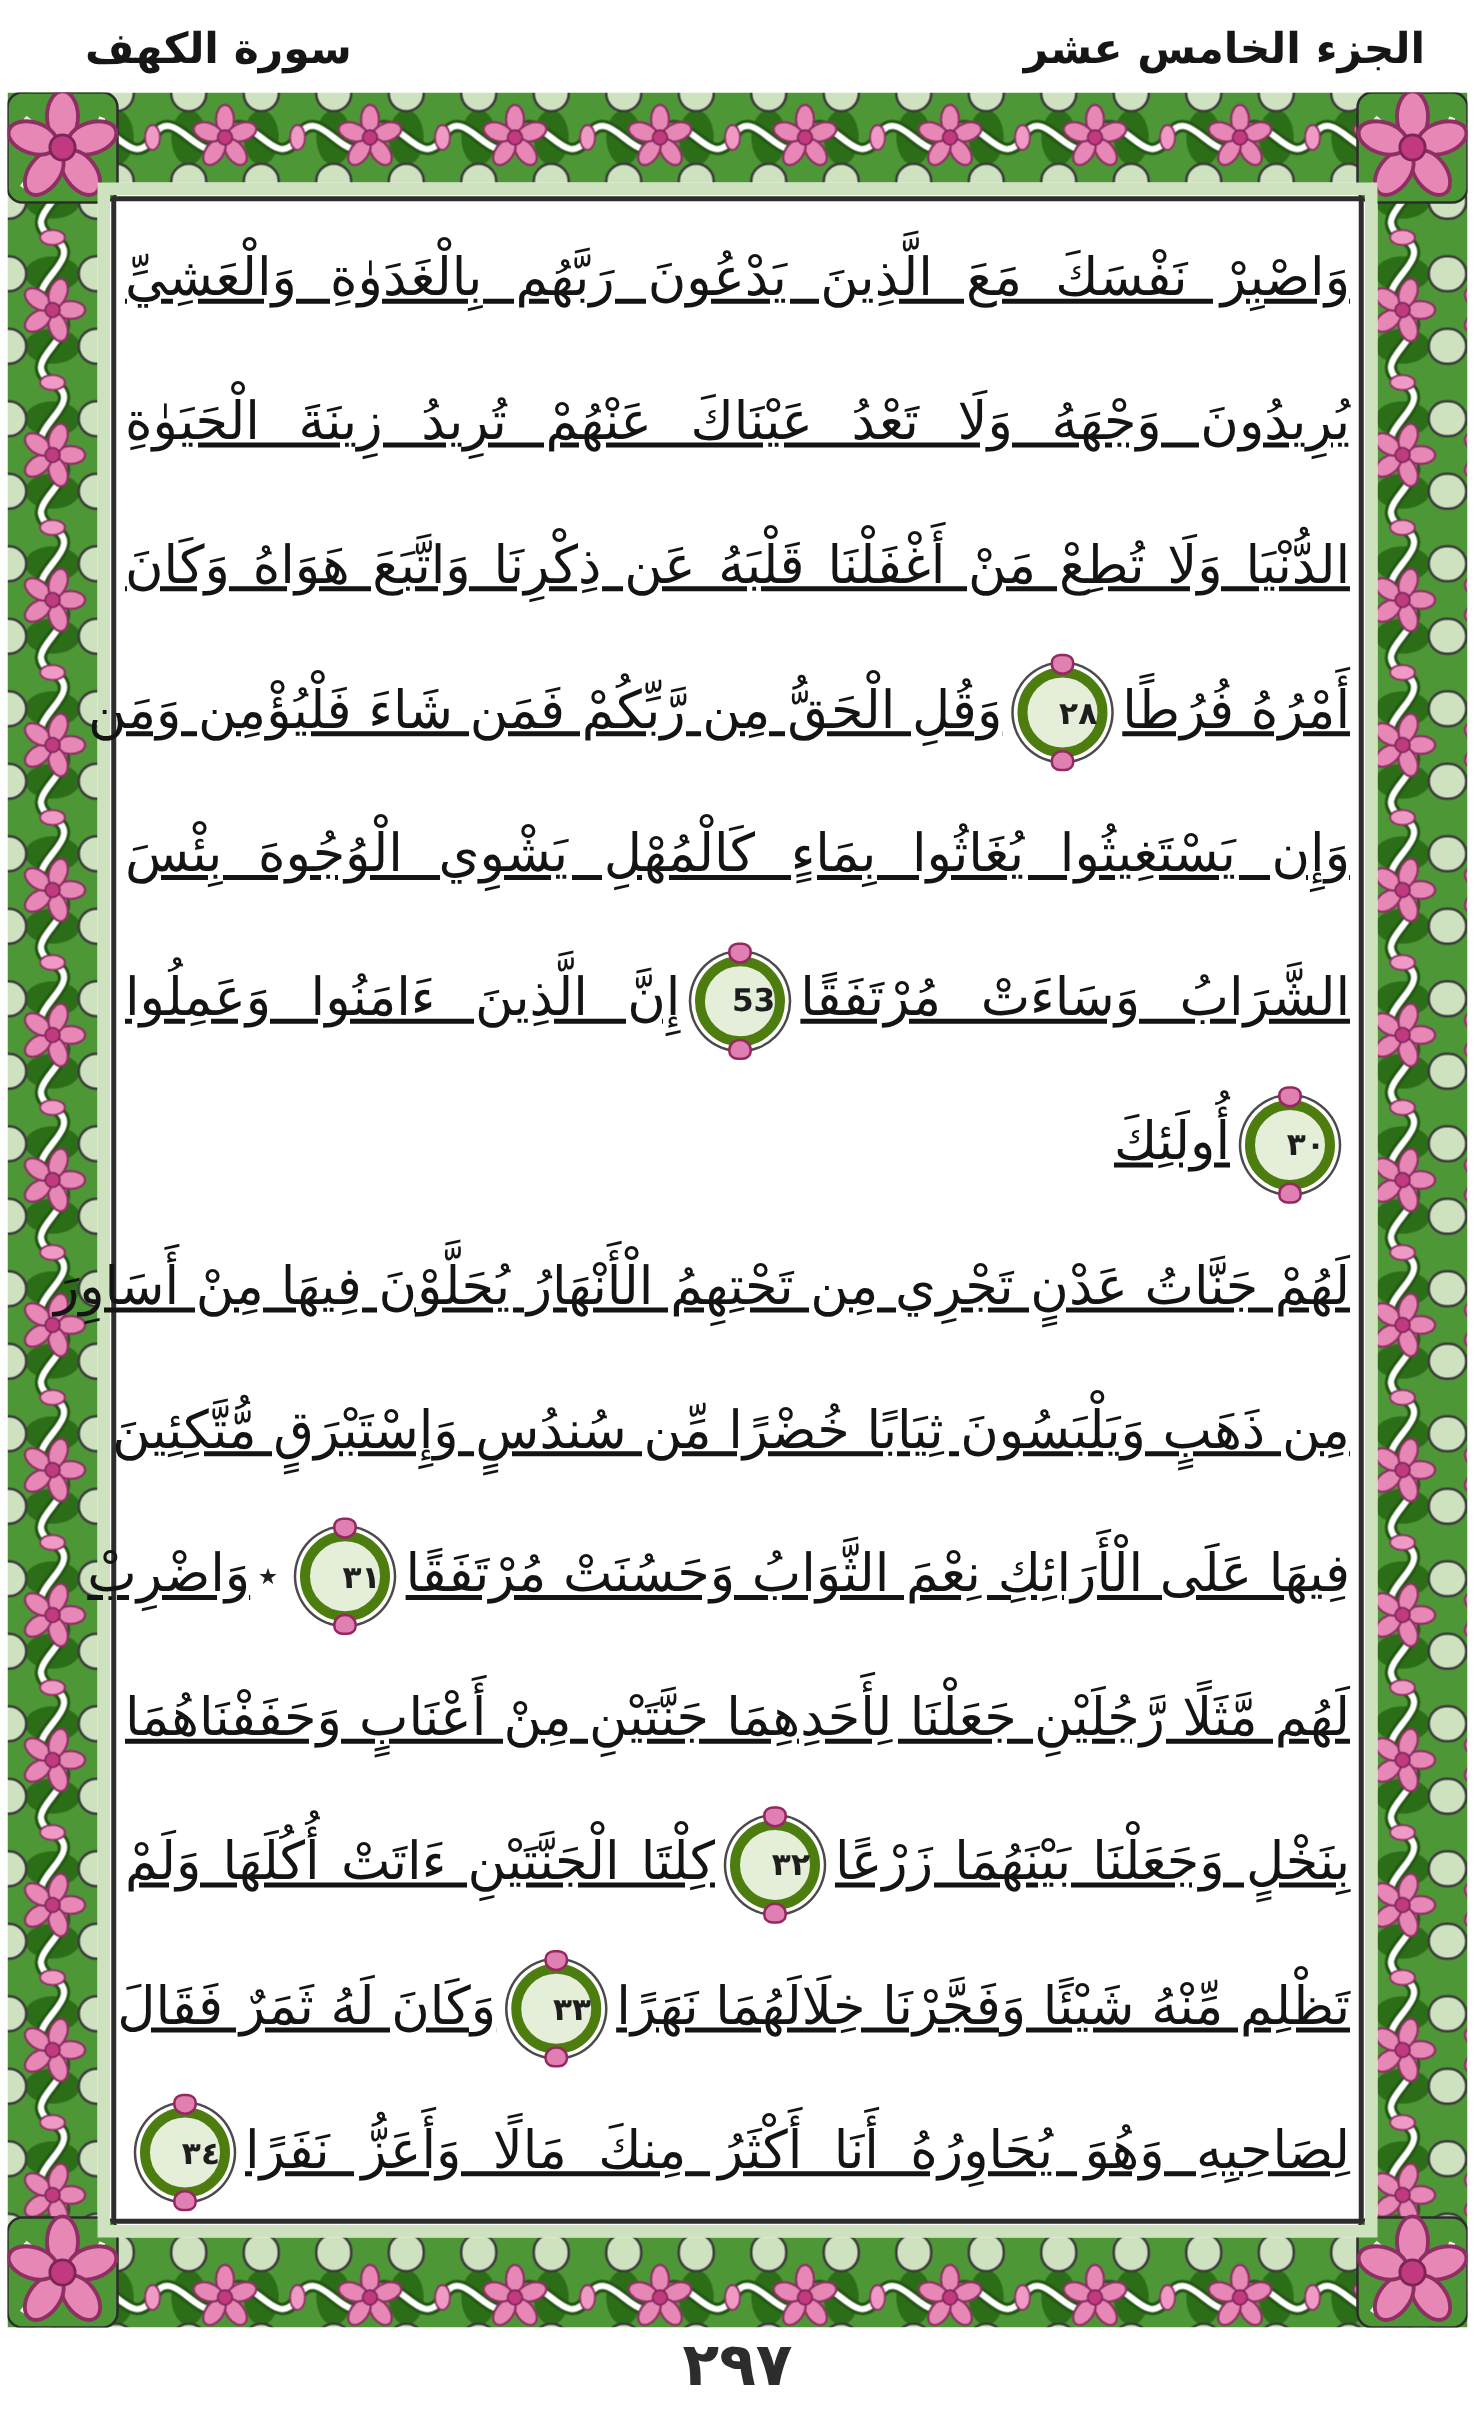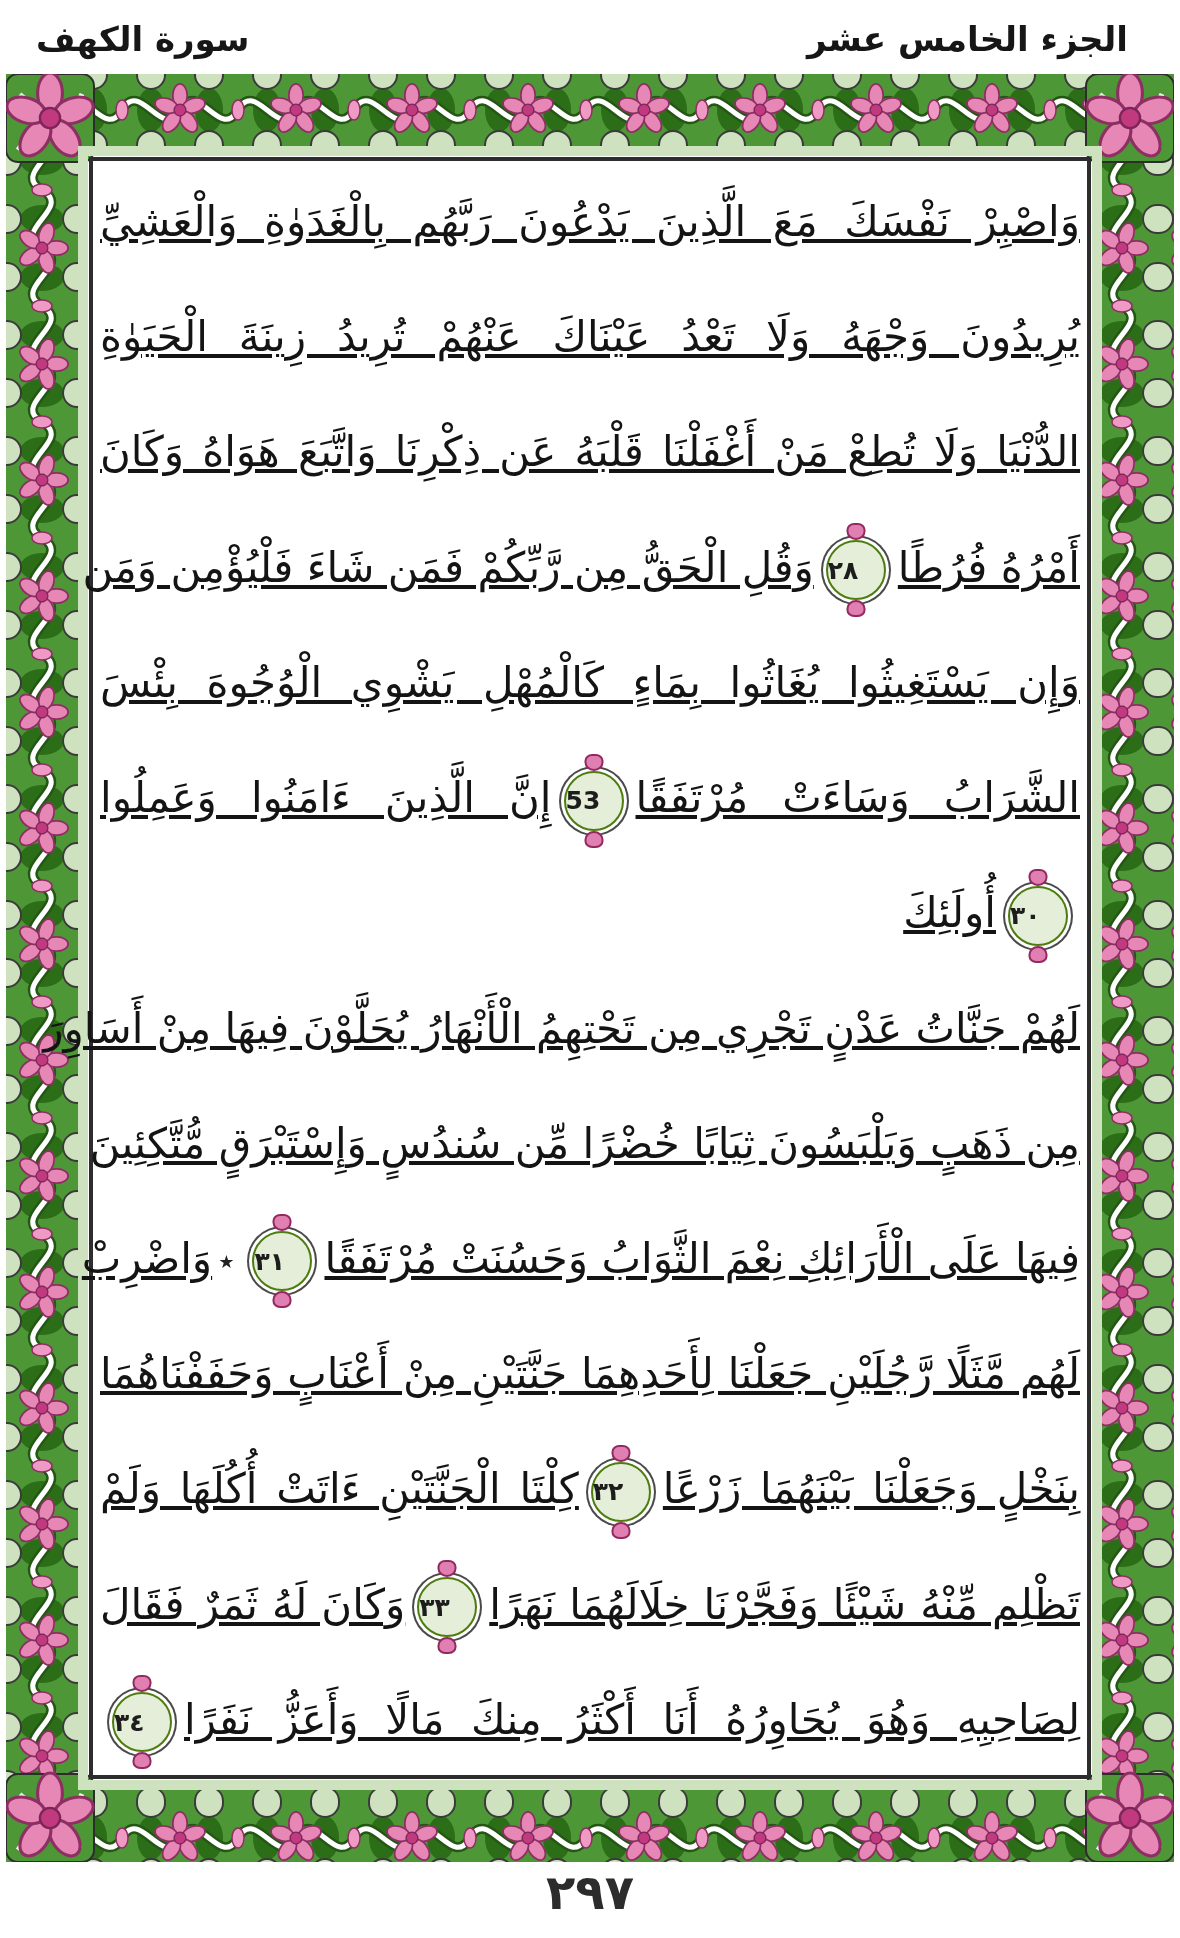--- a/index.html
+++ b/index.html
@@ -9,45 +9,45 @@
     background:#ffffff;
     overflow:hidden;
     font-family:"DejaVu Sans", sans-serif;
   }
   
   .hdr{
     position:absolute;top:10px;height:62px;
     color:#161616;font-weight:700;font-size:34px;line-height:58px;
     direction:rtl;white-space:nowrap;
   }
-  .hdr-right{right:52px;}
-  .hdr-left{left:36px;}
+  .hdr-right{right:40px;}
+  .hdr-left{left:68px;}
   
   .ring{position:absolute;left:6px;top:74px;}
   
   .textarea{
     position:absolute;left:100px;top:172px;width:980px;height:1598px;
     display:flex;flex-direction:column;justify-content:space-between;
   }
   .qline{
     direction:rtl;
     text-align:justify;
     text-align-last:justify;
     font-size:42px;
     line-height:100px;
     color:#141414;
     white-space:nowrap;
   }
   .qtext{letter-spacing:0.5px;text-decoration:underline;}
   
   .vmark{
-    display:inline-flex;align-items:center;justify-content:flex-end;
+    display:inline-flex;align-items:center;justify-content:flex-start;
     width:56px;height:56px;border-radius:50%;
     background:#e4eed8;
-    border:2px solid #4d7c0f;
+    border:8px solid #4d7c0f;
     box-shadow:0 0 0 3px #ffffff,0 0 0 5px #4a4a4a;
     vertical-align:middle;
     position:relative;
     margin:0 12px;
   }
   .vmark::before,.vmark::after{
     content:"";position:absolute;left:50%;width:15px;height:13px;
     background:#e07fb1;border:2px solid #93295e;
     border-radius:50% 50% 62% 62%;
   }

